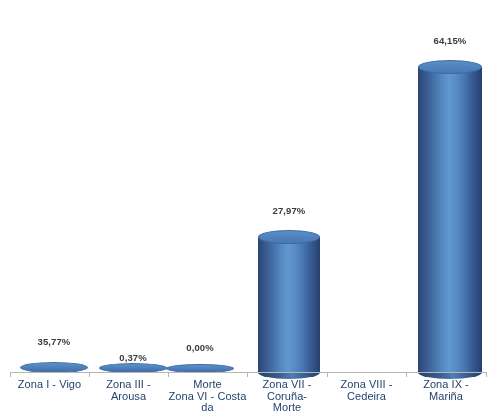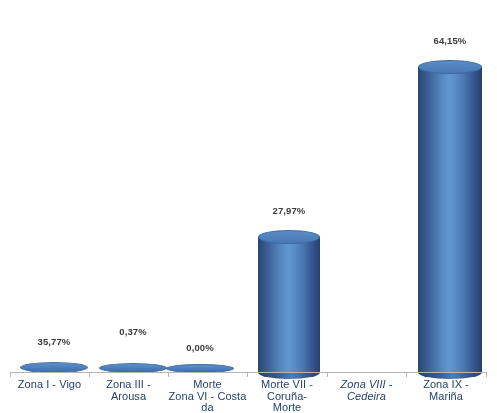--- a/index.html
+++ b/index.html
@@ -148,21 +148,21 @@
   <div id="plot-area">
 
     <div class="bar-slot" style="left:10px; width:68px;">
       <div class="value-label" style="bottom:26px;">35,77%</div>
       <div class="cylinder" style="height:11px;">
         <div class="cyl-flat" style="height:11px;"></div>
       </div>
     </div>
 
     <div class="bar-slot" style="left:89px; width:68px;">
-      <div class="value-label" style="bottom:36px;">0,37%</div>
+      <div class="value-label" style="bottom:10px;">0,37%</div>
       <div class="cylinder" style="height:10px;">
         <div class="cyl-flat" style="height:10px;"></div>
       </div>
     </div>
 
     <div class="bar-slot" style="left:156px; width:68px;">
       <div class="value-label" style="bottom:20px;">0,00%</div>
       <div class="cylinder" style="height:9px;">
         <div class="cyl-flat" style="height:9px;"></div>
       </div>
@@ -206,25 +206,25 @@
   <div class="cat-label" style="left:89px; width:79px;">
     <div>Zona III - Arousa</div>
   </div>
 
   <div class="cat-label" style="left:168px; width:79px;">
     <div>Morte</div>
     <div>Zona VI - Costa da</div>
   </div>
 
   <div class="cat-label" style="left:247px; width:80px;">
-    <div>Morte VII - Coruña-</div>
+    <div>Zona VII - Coruña-</div>
     <div>Morte</div>
   </div>
 
-  <div class="cat-label" style="left:327px; width:79px;font-style:italic;">
+  <div class="cat-label" style="left:327px; width:79px;">
     <div>Zona VIII - Cedeira</div>
   </div>
 
   <div class="cat-label" style="left:406px; width:80px;">
     <div>Zona IX - Mariña</div>
   </div>
 
 </div>
 
 </body></html>

